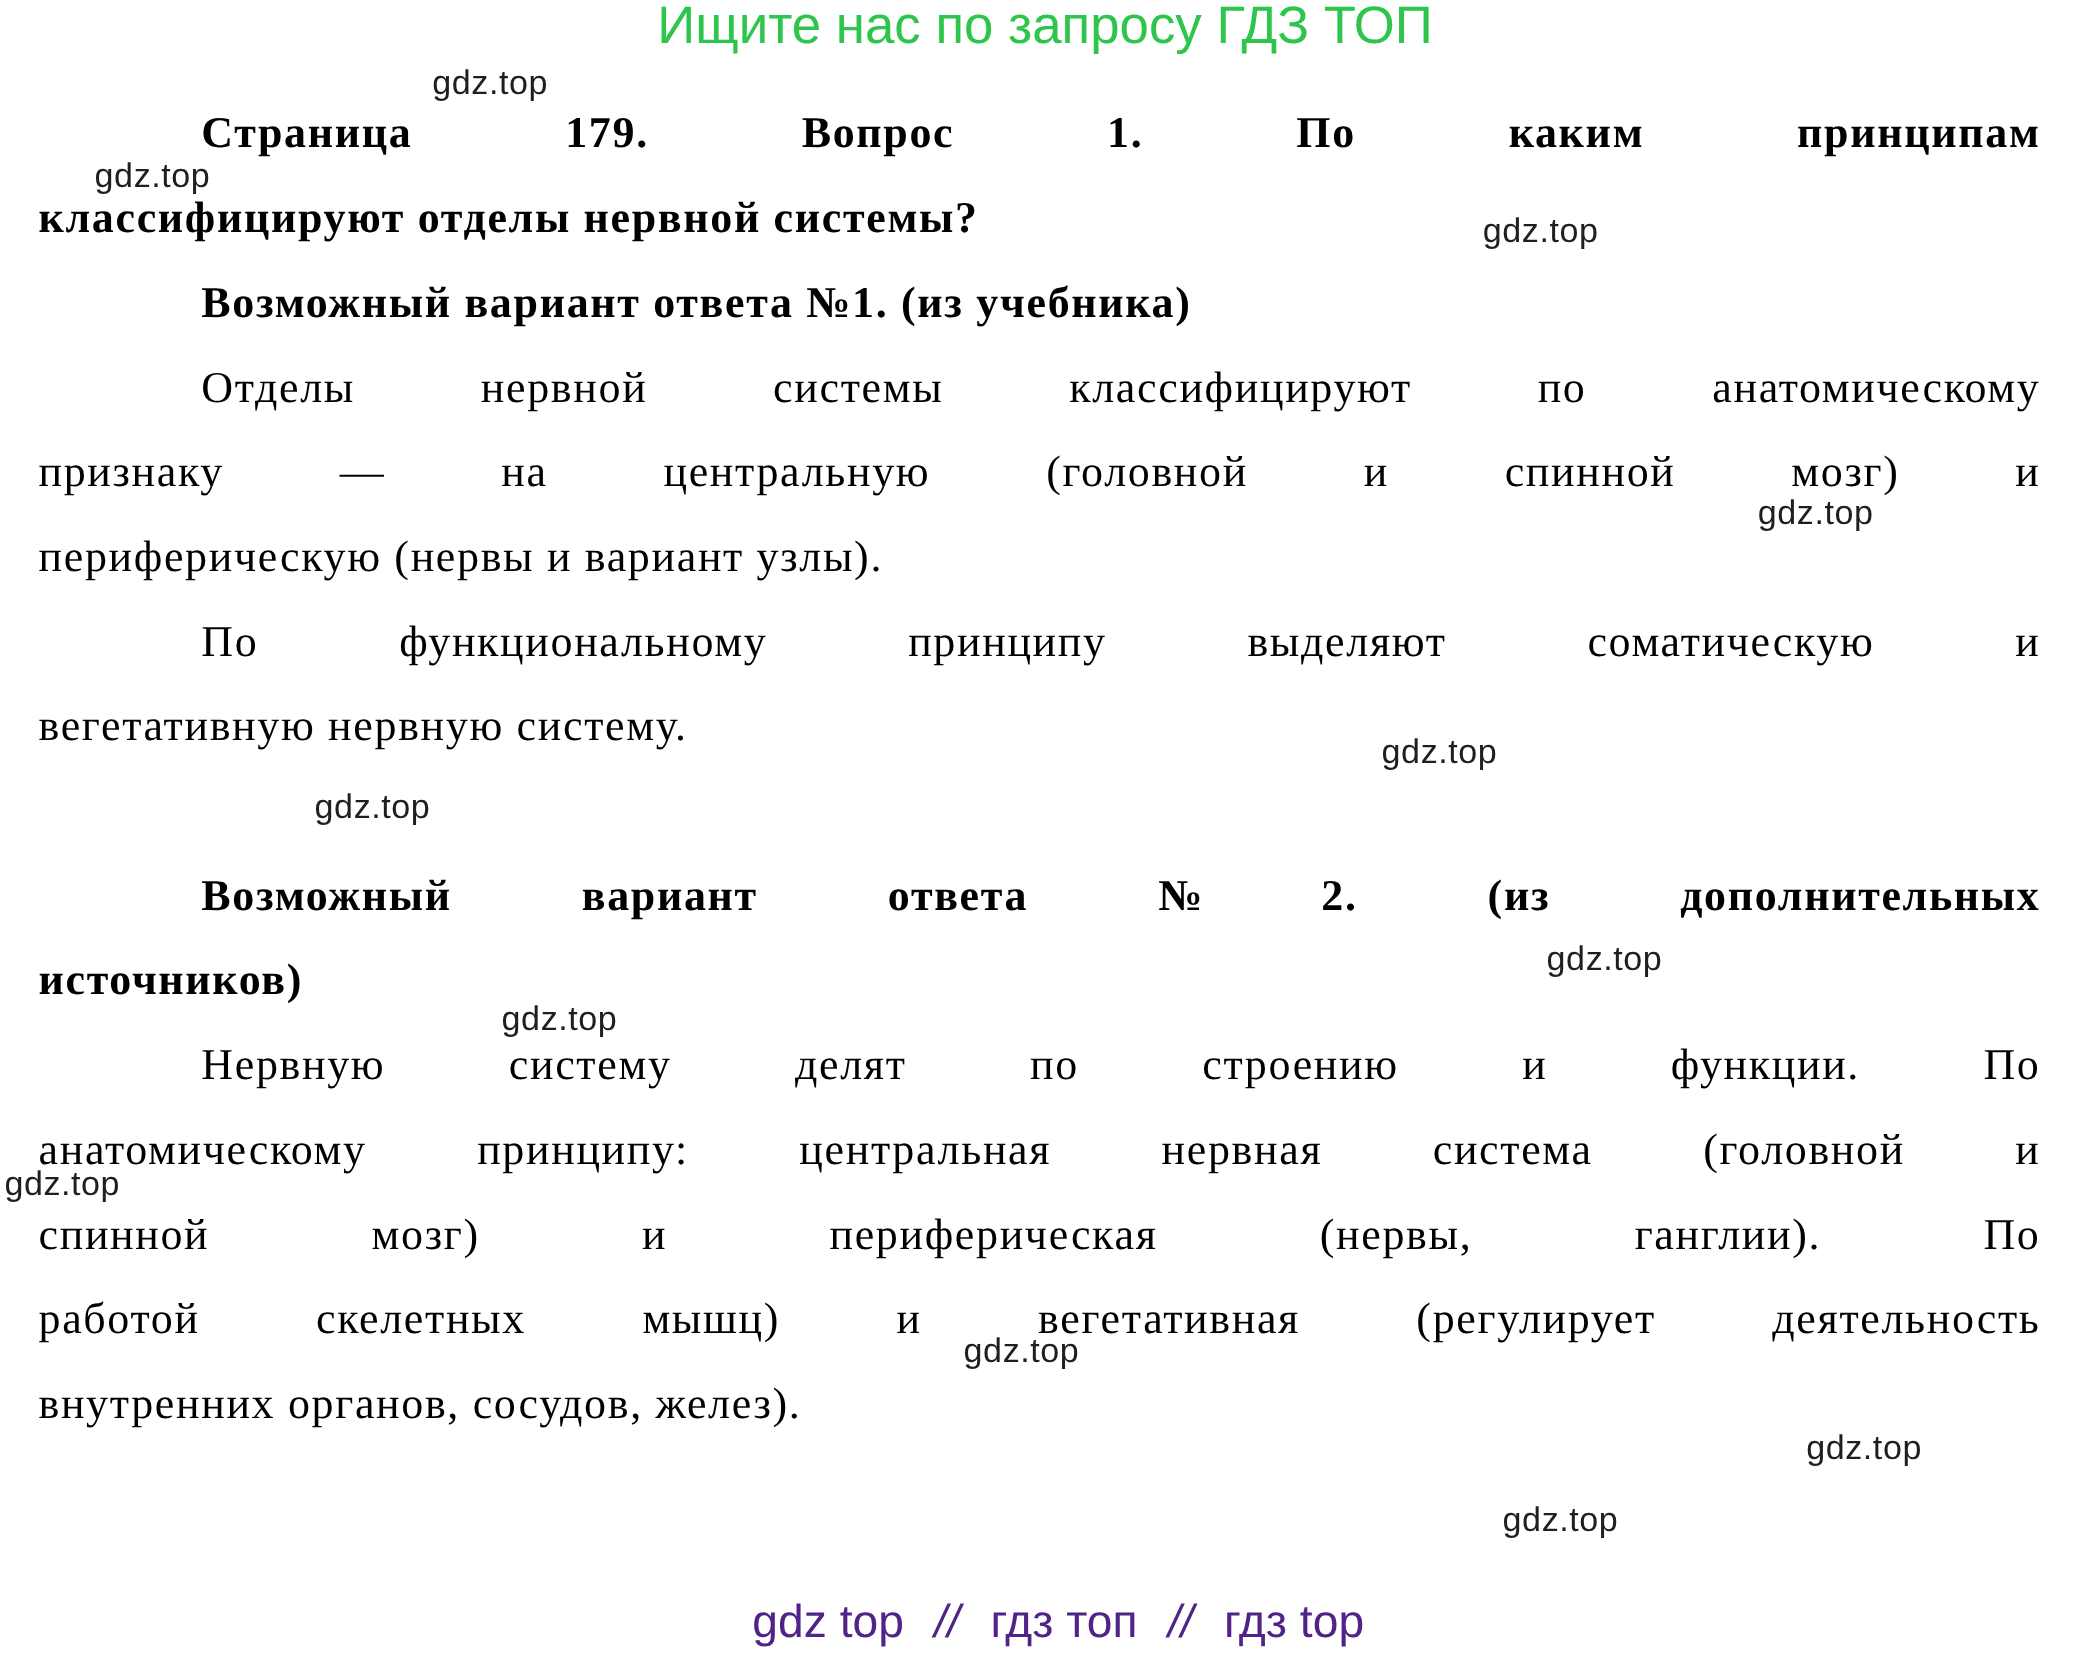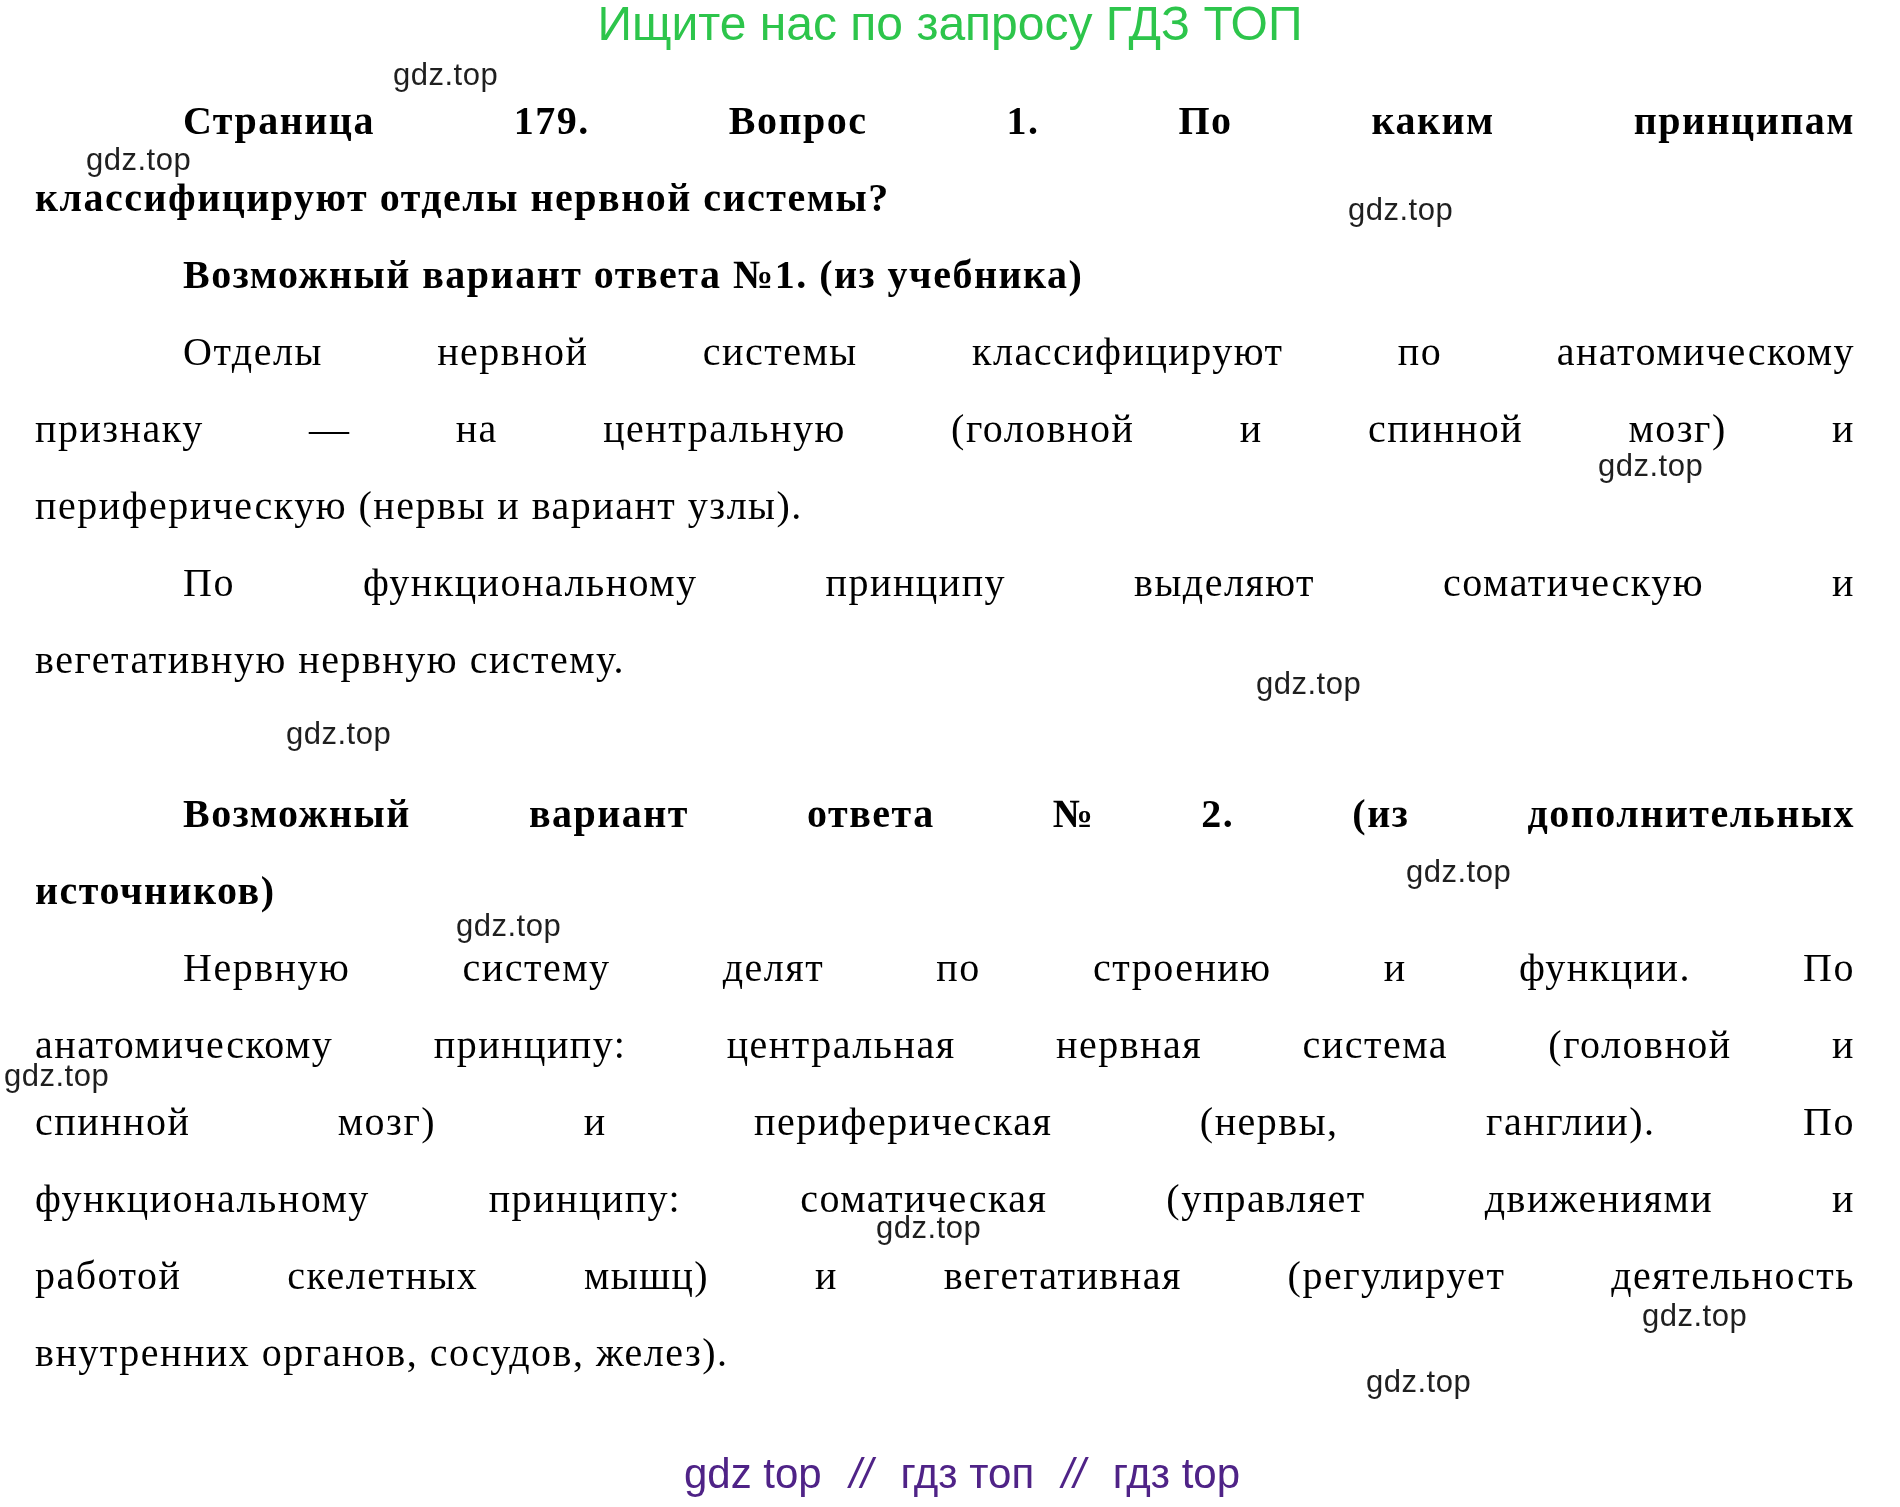--- a/index.html
+++ b/index.html
@@ -73,21 +73,20 @@
   <div class="line j">признаку — на центральную (головной и спинной мозг) и</div>
   <div class="line">периферическую (нервы и вариант узлы).</div>
   <div class="line j i">По функциональному принципу выделяют соматическую и</div>
   <div class="line">вегетативную нервную систему.</div>
   <div class="spacer"></div>
   <div class="line b j i">Возможный вариант ответа №2. (из дополнительных</div>
   <div class="line b">источников)</div>
   <div class="line j i">Нервную систему делят по строению и функции. По</div>
   <div class="line j">анатомическому принципу: центральная нервная система (головной и</div>
   <div class="line j">спинной мозг) и периферическая (нервы, ганглии). По</div>
-  <div class="line j">функциональному принципу: соматическая (управляет движениями и</div>
   <div class="line j">работой скелетных мышц) и вегетативная (регулирует деятельность</div>
   <div class="line">внутренних органов, сосудов, желез).</div>
 </div>
 
 <div class="footer">
   <span>gdz top</span>
   <span class="slash">//</span>
   <span>гдз топ</span>
   <span class="slash">//</span>
   <span>гдз top</span>

